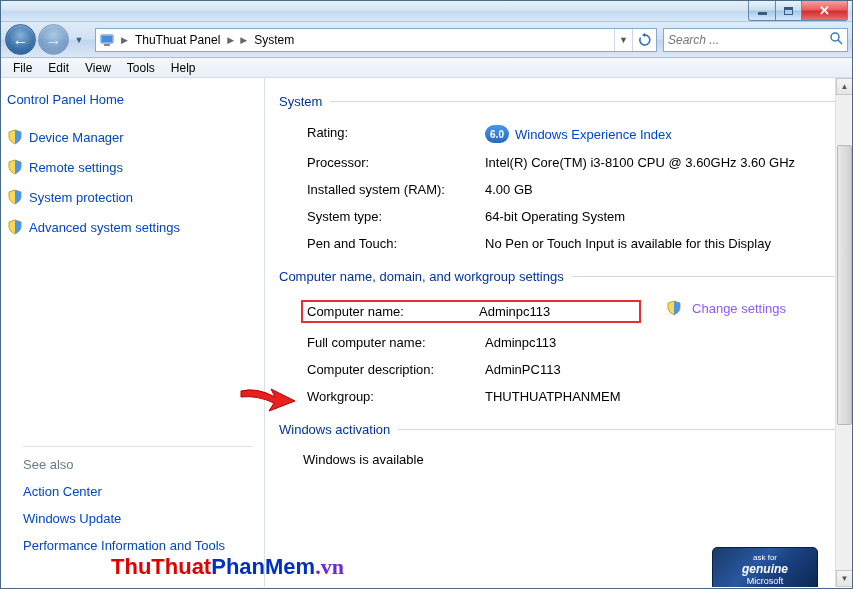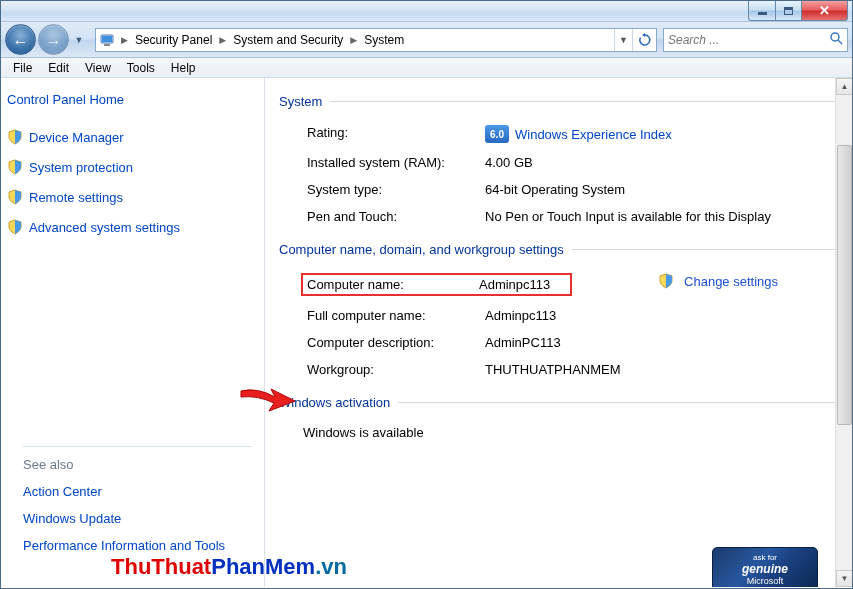--- a/index.html
+++ b/index.html
@@ -54,36 +54,36 @@
 .scrollbar { position: absolute; right: 0; top: 0; width: 17px; height: 100%; background: #f0f0f0; border-left: 1px solid #e0e0e0; }
 .sb-btn { width: 17px; height: 17px; background: linear-gradient(to bottom, #f5f5f5, #e5e5e5); border: 1px solid #c8c8c8; display: flex; align-items: center; justify-content: center; font-size: 8px; color: #555; }
 .sb-thumb { width: 15px; margin: 0 1px; background: linear-gradient(to right, #e8e8e8, #d0d0d0); border: 1px solid #b8b8b8; border-radius: 2px; }
 
 fieldset { border: none; border-top: 1px solid #d2d8de; margin-bottom: 12px; padding: 10px 0 0 0; }
 legend { font-size: 13px; color: #003399; padding-right: 8px; }
 .prop-row { display: flex; padding: 6px 0 6px 28px; font-size: 13px; color: #000; align-items: flex-start; }
 .prop-label { width: 178px; flex-shrink: 0; }
 .prop-value { flex: 1; padding-right: 10px; }
 .rating-row .prop-value { display: flex; align-items: center; gap: 6px; }
-.wei-badge { width: 24px; height: 18px; background: linear-gradient(to bottom, #4898e8, #2868c0); color: #fff; font-size: 10px; font-weight: bold; border-radius: 3px; display: flex; align-items: center; justify-content: center; }
+.wei-badge { width: 24px; height: 18px; background: linear-gradient(to bottom, #4898e8, #2868c0); color: #fff; font-size: 10px; font-weight: bold; border-radius: 9px; display: flex; align-items: center; justify-content: center; }
 .link-text { color: #0046c8; }
 
-.highlight-box { border: 2px solid #e83030; padding: 2px 4px; display: inline-flex; width: 271px; }
+.highlight-box { border: 2px solid #e83030; padding: 2px 4px; display: inline-flex; width: 340px; }
 .highlight-box .prop-label { width: 172px; }
-.change-set { position: absolute; right: 60px; display: flex; align-items: center; gap: 4px; color: #1d4ed8; font-size: 13px; }
+.change-set { position: absolute; right: 52px; display: flex; align-items: center; gap: 4px; color: #8b5cf6; font-size: 13px; }
 
 .arrow-pointer { position: absolute; left: 236px; top: 382px; z-index: 5; }
 
 .activation-row { padding: 5px 0 0 24px; font-size: 13px; }
 .genuine-badge { position: absolute; right: 34px; bottom: -4px; width: 106px; height: 44px; background: linear-gradient(135deg, #1a3a6a, #2858a0 40%, #1a4080 60%, #0a2850); border-radius: 5px; color: #fff; font-size: 9px; display: flex; flex-direction: column; align-items: center; justify-content: center; border: 1px solid #0a2040; }
 
 .watermark { position: absolute; left: 110px; bottom: 8px; font-size: 22px; font-weight: bold; font-family: Arial, sans-serif; z-index: 10; }
 .wm1 { color: #e00000; }
 .wm2 { color: #0030c0; }
-.wm3 { color: #0369a1; }
+.wm3 { color: #6d28d9; font-family: Liberation Serif, serif; }
 </style>
 </head>
 <body>
 
 <div class="window">
 
   <div class="titlebar-frame">
     <div class="win-controls">
       <div class="wc-btn wc-min">
           <span></span>
@@ -108,23 +108,22 @@
     <div class="addr-wrap">
       <div class="addr-icon">
         <svg width="16" height="16" viewBox="0 0 16 16">
             <rect x="2" y="3" width="12" height="8" rx="1" fill="#d8e8f8" stroke="#4878b8"></rect>
             <rect x="5" y="12" width="6" height="2" fill="#888"></rect>
             <rect x="3" y="4" width="10" height="6" fill="#4090e0"></rect>
           </svg>
       </div>
       <div class="addr-crumbs">
         <span class="crumb-sep">▶</span>
-        <span class="crumb">Security Panel</span>
+        <span class="crumb">ThuThuat Panel</span>
         <span class="crumb-sep">▶</span>
-        <span class="crumb">System and Security</span>
         <span class="crumb-sep">▶</span>
         <span class="crumb">System</span>
       </div>
       <div class="addr-dd">▼</div>
       <div class="addr-ref">
         <svg width="14" height="14" viewBox="0 0 14 14">
             <path d="M7 2 A5 5 0 1 1 2.5 4.5" fill="none" stroke="#2868c0" stroke-width="1.5"></path>
             <path d="M7 0 L7 4 L4 2 Z" fill="#2868c0"></path>
           </svg>
       </div>
@@ -157,28 +156,28 @@
               <path d="M8 1 L14 3 L14 8 C14 12 8 15 8 15 C8 15 2 12 2 8 L2 3 Z" fill="#f8d858" stroke="#c8a030"></path>
               <path d="M8 1 L14 3 L14 8 C14 12 8 15 8 15 Z" fill="#4898e8"></path>
             </svg>
           <span>Device Manager</span>
         </a>
         <a class="side-link">
           <svg class="shield" viewBox="0 0 16 16">
               <path d="M8 1 L14 3 L14 8 C14 12 8 15 8 15 C8 15 2 12 2 8 L2 3 Z" fill="#f8d858" stroke="#c8a030"></path>
               <path d="M8 1 L14 3 L14 8 C14 12 8 15 8 15 Z" fill="#4898e8"></path>
             </svg>
+          <span>Remote settings</span>
+        </a>
+        <a class="side-link">
+          <svg class="shield" viewBox="0 0 16 16">
+              <path d="M8 1 L14 3 L14 8 C14 12 8 15 8 15 C8 15 2 12 2 8 L2 3 Z" fill="#f8d858" stroke="#c8a030"></path>
+              <path d="M8 1 L14 3 L14 8 C14 12 8 15 8 15 Z" fill="#4898e8"></path>
+            </svg>
           <span>System protection</span>
-        </a>
-        <a class="side-link">
-          <svg class="shield" viewBox="0 0 16 16">
-              <path d="M8 1 L14 3 L14 8 C14 12 8 15 8 15 C8 15 2 12 2 8 L2 3 Z" fill="#f8d858" stroke="#c8a030"></path>
-              <path d="M8 1 L14 3 L14 8 C14 12 8 15 8 15 Z" fill="#4898e8"></path>
-            </svg>
-          <span>Remote settings</span>
         </a>
         <a class="side-link">
           <svg class="shield" viewBox="0 0 16 16">
               <path d="M8 1 L14 3 L14 8 C14 12 8 15 8 15 C8 15 2 12 2 8 L2 3 Z" fill="#f8d858" stroke="#c8a030"></path>
               <path d="M8 1 L14 3 L14 8 C14 12 8 15 8 15 Z" fill="#4898e8"></path>
             </svg>
           <span>Advanced system settings</span>
         </a>
       </div>
       <div class="see-also-wrap">
@@ -193,20 +192,24 @@
     <div class="content">
 
       <fieldset>
         <legend>System</legend>
         <div class="prop-row rating-row">
           <div class="prop-label">Rating:</div>
           <div class="prop-value">
             <span class="wei-badge">6.0</span>
             <span class="link-text">Windows Experience Index</span>
           </div>
+        </div>
+        <div class="prop-row">
+          <div class="prop-label">Processor:</div>
+          <div class="prop-value">Intel(R) Core(TM) i3-8100 CPU @ 3.60GHz 3.60 GHz</div>
         </div>
         <div class="prop-row">
           <div class="prop-label">Installed system (RAM):</div>
           <div class="prop-value">4.00 GB</div>
         </div>
         <div class="prop-row">
           <div class="prop-label">System type:</div>
           <div class="prop-value">64-bit Operating System</div>
         </div>
         <div class="prop-row">

